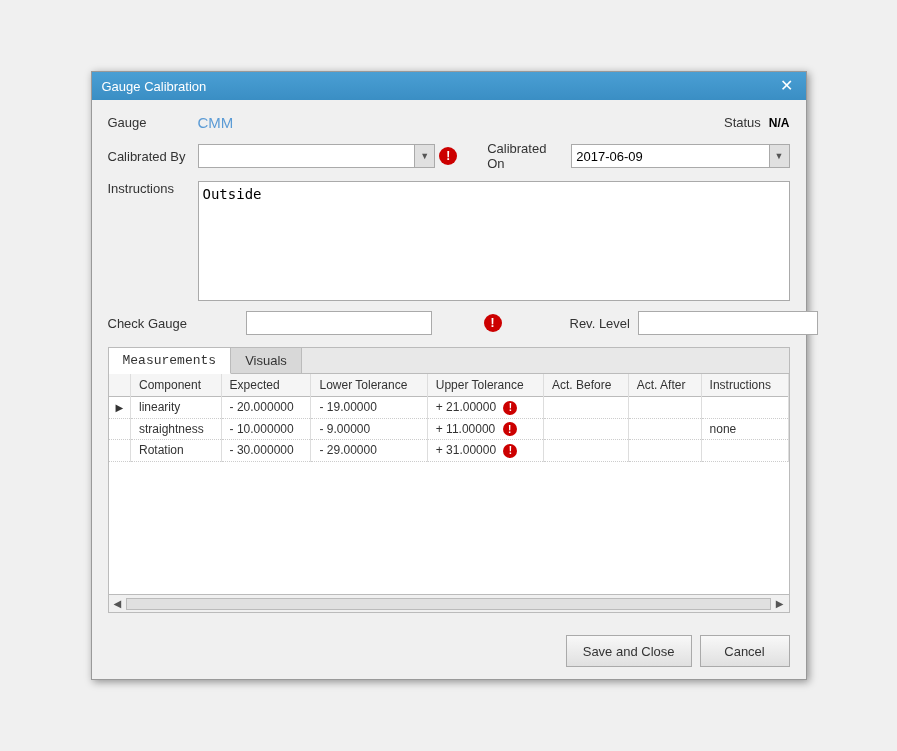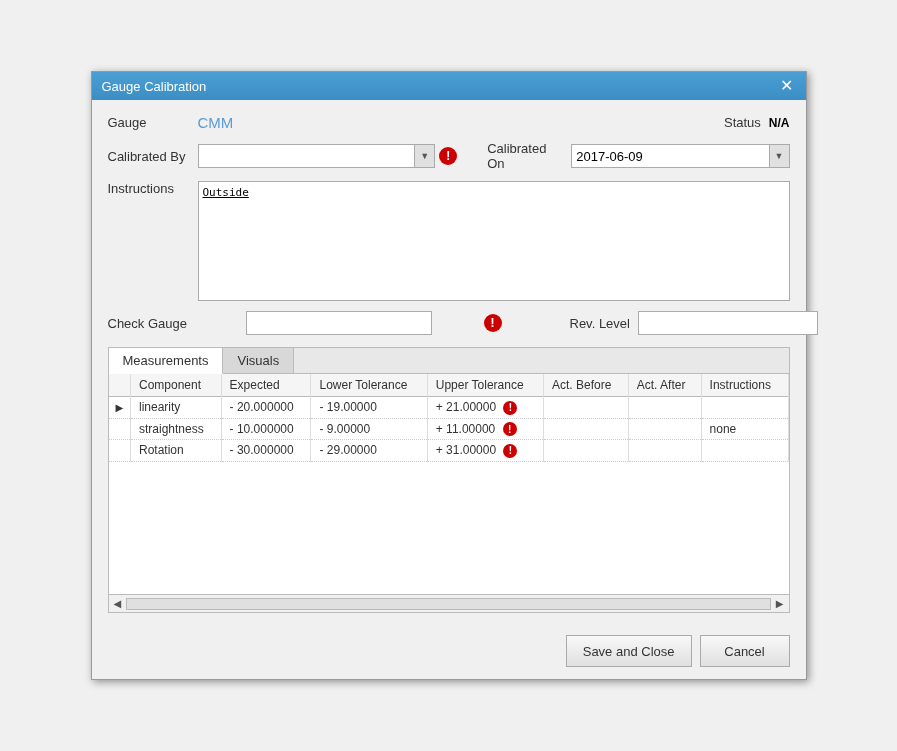--- a/index.html
+++ b/index.html
@@ -127,24 +127,23 @@
       display: flex;
       align-items: flex-start;
       margin-bottom: 10px;
     }
     .instructions-textarea {
       flex: 1;
       height: 120px;
       border: 1px solid #aaa;
       background: white;
       padding: 4px;
-      font-size: 11px;
+      font-size: 14px;
       resize: none;
       outline: none;
-      text-decoration: underline;
     }
     .check-gauge-row {
       display: flex;
       align-items: center;
       margin-bottom: 12px;
       gap: 48px;
     }
     .rev-level-section {
       display: flex;
       align-items: center;
@@ -174,20 +173,21 @@
       border-right: 1px solid #bbb;
       background: #d8d8d8;
       color: #333;
       user-select: none;
     }
     .tab.active {
       background: white;
       border-bottom: 1px solid white;
       margin-bottom: -1px;
       z-index: 1;
+      font-family: Liberation Mono, monospace;
     }
     .table-container {
       height: 220px;
       overflow: auto;
     }
     table {
       width: 100%;
       border-collapse: collapse;
       font-size: 12px;
     }

